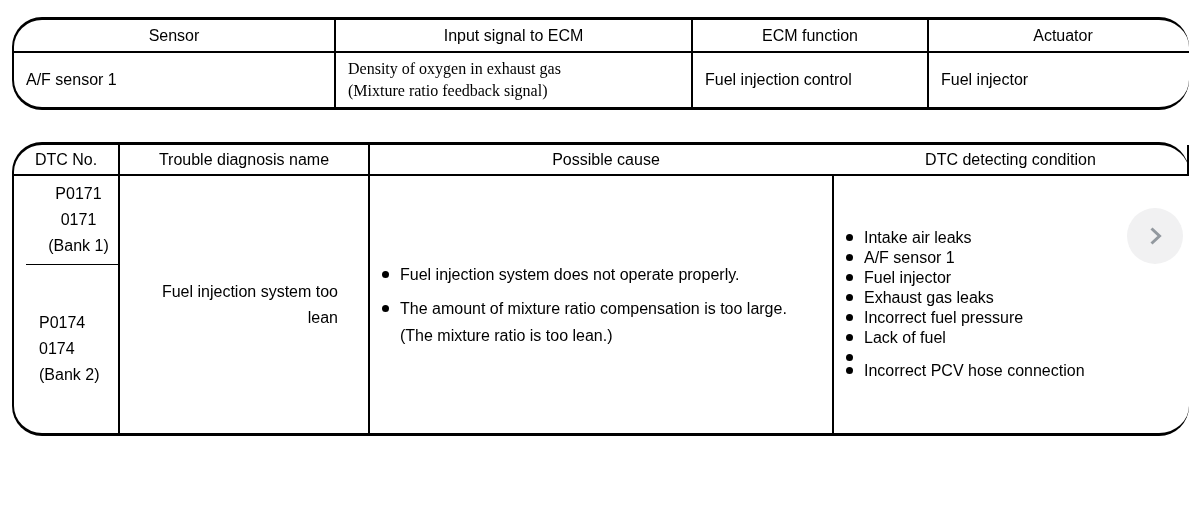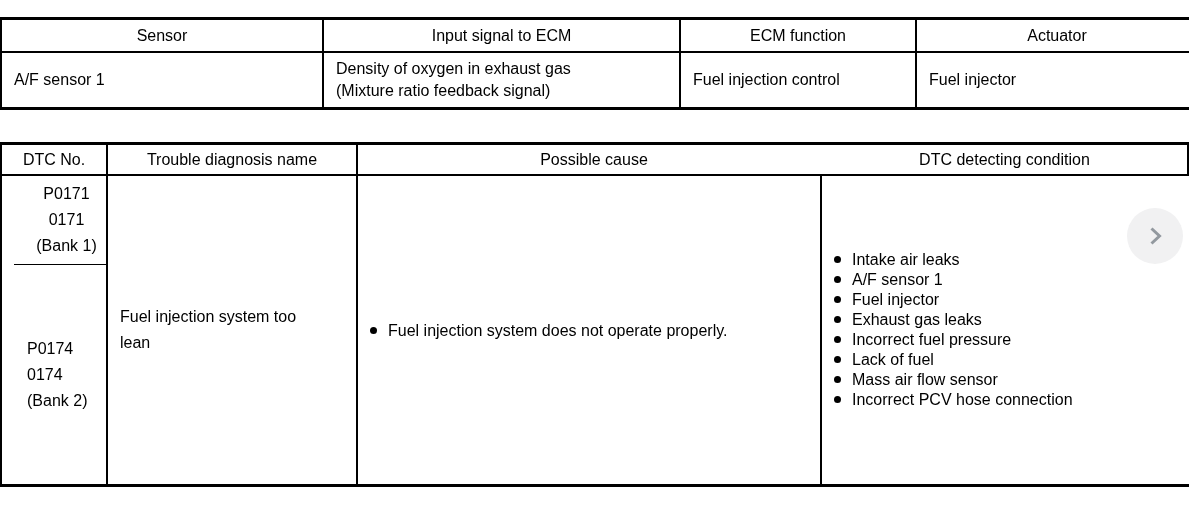--- a/index.html
+++ b/index.html
@@ -18,28 +18,29 @@
   .page {
     position: relative;
     width: 1189px;
     height: 519px;
     background: #ffffff;
   }
 
   
   .doc-table {
     position: absolute;
-    left: 0;
+    left: 12px;
     right: 0;
     box-sizing: border-box;
     border-top: 3px solid #000;
     border-bottom: 3px solid #000;
     border-left: 2px solid #000;
     display: grid;
     background: #fff;
+    border-radius: 30px;
   }
   .cell {
     box-sizing: border-box;
     border-right: 2px solid #000;
     display: flex;
     align-items: center;
     overflow: hidden;
   }
   .cell.last { border-right: none; padding-left: 8px; }
   .cell.head {
@@ -49,26 +50,26 @@
   }
   .cell.body { padding-left: 12px; }
 
   
   .t1 {
     top: 17px;
     height: 93px;
     grid-template-columns: 322px 357px 236px 1fr;
     grid-template-rows: 33px 1fr;
   }
-  .t1 .two-line { line-height: 22px; }
+  .t1 .two-line { line-height: 22px; font-family: Liberation Serif, serif; }
 
   
   .t2 {
     top: 142px;
-    height: 345px;
+    height: 294px;
     grid-template-columns: 106px 250px 464px 1fr;
     grid-template-rows: 31px 1fr;
   }
   .dtc-col {
     flex-direction: column;
     align-items: stretch;
     padding-left: 0;
   }
   .dtc-sub {
     display: flex;
@@ -82,20 +83,21 @@
     border-bottom: 1px solid #000;
     flex: none;
     align-items: center;
   }
   .dtc-sub.bottom { flex: 1; }
 
   .trouble-cell {
     padding-left: 13px;
     padding-right: 30px;
     line-height: 26px;
+    text-align: right;
   }
   .cond-cell {
     flex-direction: column;
     justify-content: center;
     align-items: stretch;
     padding-left: 15px;
     padding-right: 8px;
     row-gap: 7px;
   }
   .cause-cell {
@@ -204,20 +206,24 @@
 
     <div class="cell body trouble-cell">
       <span>Fuel injection system too lean</span>
     </div>
 
     <div class="cell body cond-cell">
       <div class="bullet-item">
         <span class="dot"></span>
         <span>Fuel injection system does not operate properly.</span>
       </div>
+      <div class="bullet-item">
+        <span class="dot"></span>
+        <span>The amount of mixture ratio compensation is too large. (The mixture ratio is too lean.)</span>
+      </div>
     </div>
 
     <div class="cell body last cause-cell">
       <div class="bullet-item">
         <span class="dot"></span>
         <span>Intake air leaks</span>
       </div>
       <div class="bullet-item">
         <span class="dot"></span>
         <span>A/F sensor 1</span>
@@ -233,21 +239,20 @@
       <div class="bullet-item">
         <span class="dot"></span>
         <span>Incorrect fuel pressure</span>
       </div>
       <div class="bullet-item">
         <span class="dot"></span>
         <span>Lack of fuel</span>
       </div>
       <div class="bullet-item">
         <span class="dot"></span>
-        <span>Mass air flow sensor</span>
       </div>
       <div class="bullet-item">
         <span class="dot"></span>
         <span>Incorrect PCV hose connection</span>
       </div>
     </div>
   </div>
 
   <button class="next-btn" type="button">
     <span style="display:flex;">

